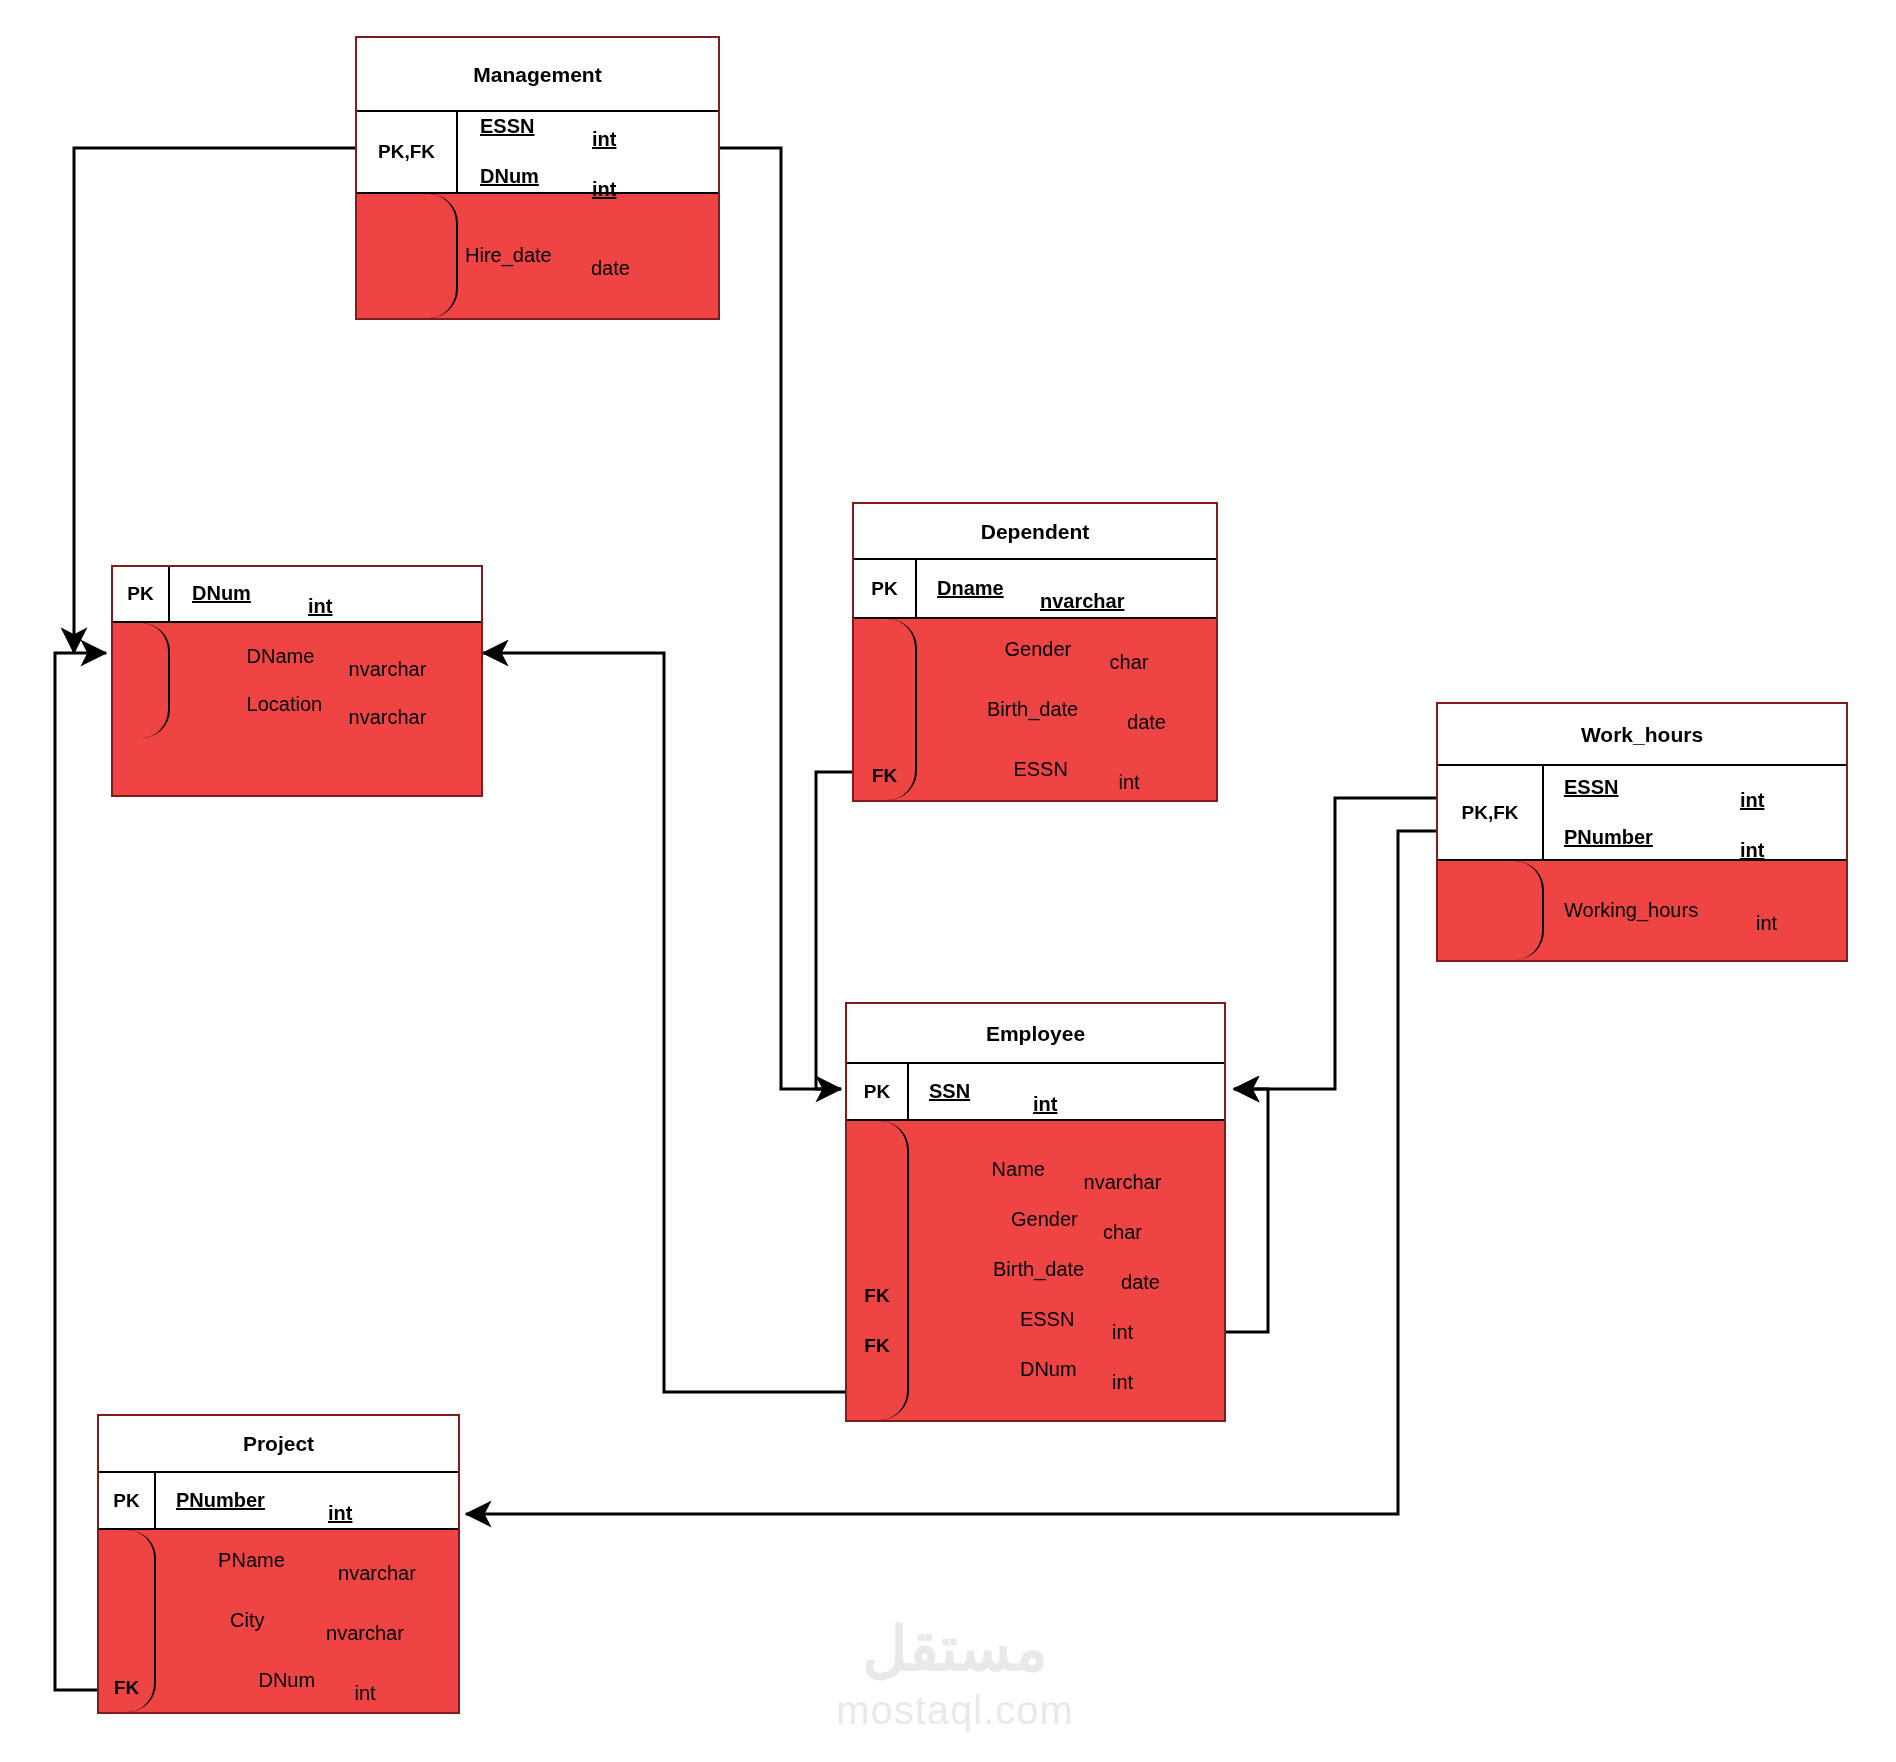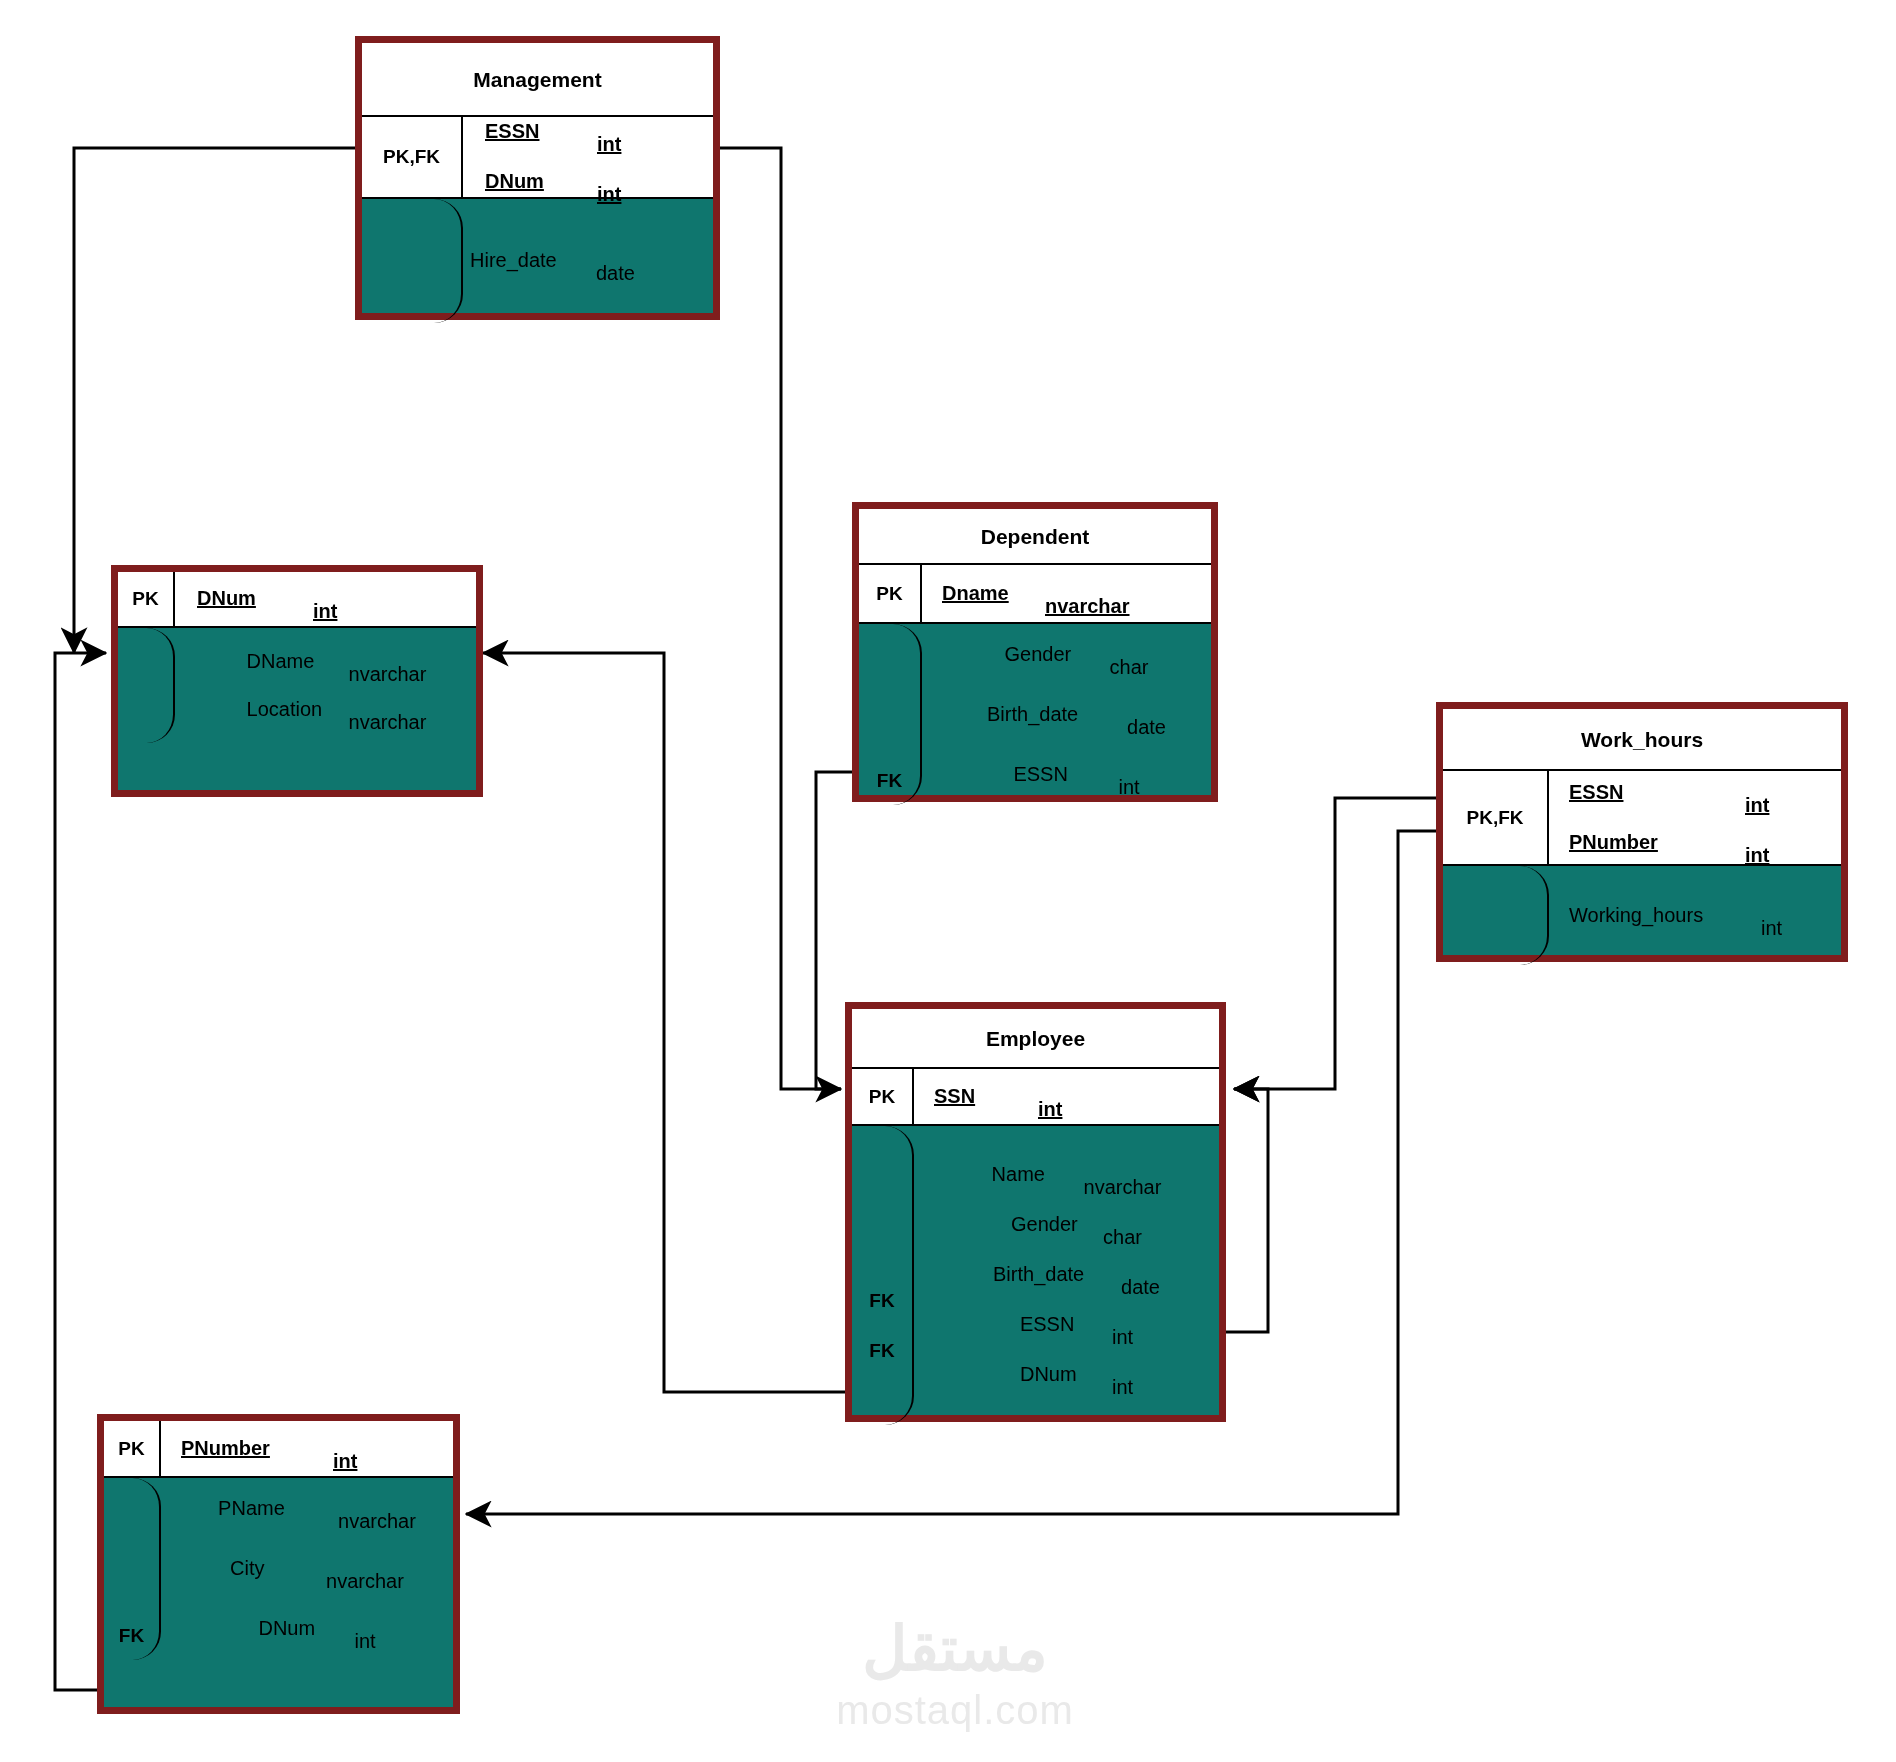--- a/index.html
+++ b/index.html
@@ -22,22 +22,22 @@
   #wires {
     position: absolute;
     left: 0;
     top: 0;
     width: 1896px;
     height: 1762px;
     pointer-events: none;
   }
   .entity {
     position: absolute;
-    border: 7px solid #7f1d1d;
-    background: #0f766e;
+    border: 2px solid #7f1d1d;
+    background: #ef4444;
     box-sizing: border-box;
     z-index: 2;
   }
   .entity-title {
     text-align: center;
     font-weight: bold;
     font-size: 21px;
     line-height: 1;
     border-bottom: 2px solid #000000;
     box-sizing: border-box;
@@ -317,20 +317,21 @@
         </div>
         <div class="field" style="height: 50px;">
           <span class="fname" style="width: 92px;">DNum</span>
           <span class="ftype">int</span>
         </div>
       </div>
     </div>
   </div>
 
   <div class="entity" style="left: 97px; top: 1414px; width: 363px; height: 300px;">
+    <div class="entity-title" style="height: 57px;">Project</div>
     <div class="section keyed" style="height: 57px;">
       <div class="keycol" style="width: 57px;">PK</div>
       <div class="fieldcol" style="padding-left: 20px;">
         <div class="field pk-field">
           <span class="fname" style="width: 152px;">PNumber</span>
           <span class="ftype">int</span>
         </div>
       </div>
     </div>
     <div class="rowset" style="height: 182px;">

